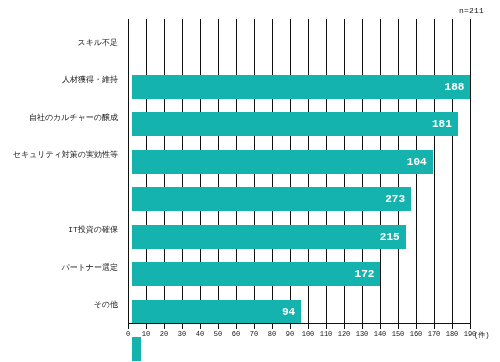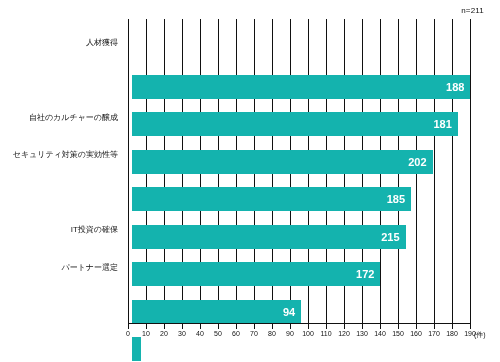--- a/index.html
+++ b/index.html
@@ -12,20 +12,21 @@
     height: 362px;
     font-family: "Liberation Sans", sans-serif;
     color: #111111;
     overflow: hidden;
   }
   #chart-root {
     position: relative;
     width: 500px;
     height: 348px;
     box-sizing: border-box;
+    font-family: Liberation Mono, monospace;
   }
   .sample-size {
     position: absolute;
     right: 16px;
     top: 6px;
     font-size: 8px;
     color: #111111;
     letter-spacing: 0.2px;
   }
   
@@ -145,25 +146,27 @@
   }
 </style>
 </head>
 <body>
 
 <div id="chart-root">
 
   <div class="sample-size">n=211</div>
 
   <div class="cat-labels">
-      <div class="cat-label" style="top: 18.75px;">人材獲得</div>
+      <div class="cat-label" style="top: 18.75px;">スキル不足</div>
+      <div class="cat-label" style="top: 56.25px;">人材獲得・維持</div>
       <div class="cat-label" style="top: 93.75px;">自社のカルチャーの醸成</div>
       <div class="cat-label" style="top: 131.25px;">セキュリティ対策の実効性等</div>
       <div class="cat-label" style="top: 243.75px;">パートナー選定</div>
       <div class="cat-label" style="top: 206.25px;">IT投資の確保</div>
+      <div class="cat-label" style="top: 281.25px;">その他</div>
     </div>
 
   <div class="plot">
     <div class="gridlines">
         <div class="tick-top" style="left: 0px;"></div>
         <div class="tick-bottom" style="left: 0px;"></div>
         <div class="gridline" style="left: 18px;"></div>
         <div class="tick-top" style="left: 18px;"></div>
         <div class="tick-bottom" style="left: 18px;"></div>
         <div class="gridline" style="left: 36px;"></div>
@@ -225,25 +228,25 @@
         <div class="bar-row" style="top: 6.75px; height: 24px;">
           <div class="bar" style="width: 338.4px; background: rgb(20, 179, 174);"></div>
           <div class="bar-value" style="left: 332.4px; transform: translate(-100%, -50%);">188</div>
         </div>
         <div class="bar-row" style="top: 44.25px; height: 24px;">
           <div class="bar" style="width: 325.8px; background: rgb(20, 179, 174);"></div>
           <div class="bar-value" style="left: 319.8px; transform: translate(-100%, -50%);">181</div>
         </div>
         <div class="bar-row" style="top: 81.75px; height: 24px;">
           <div class="bar" style="width: 300.6px; background: rgb(20, 179, 174);"></div>
-          <div class="bar-value" style="left: 294.6px; transform: translate(-100%, -50%);">202</div>
+          <div class="bar-value" style="left: 294.6px; transform: translate(-100%, -50%);">104</div>
         </div>
         <div class="bar-row" style="top: 119.25px; height: 24px;">
           <div class="bar" style="width: 279px; background: rgb(20, 179, 174);"></div>
-          <div class="bar-value" style="left: 273px; transform: translate(-100%, -50%);">185</div>
+          <div class="bar-value" style="left: 273px; transform: translate(-100%, -50%);">273</div>
         </div>
         <div class="bar-row" style="top: 156.75px; height: 24px;">
           <div class="bar" style="width: 273.6px; background: rgb(20, 179, 174);"></div>
           <div class="bar-value" style="left: 267.6px; transform: translate(-100%, -50%);">215</div>
         </div>
         <div class="bar-row" style="top: 194.25px; height: 24px;">
           <div class="bar" style="width: 248.4px; background: rgb(20, 179, 174);"></div>
           <div class="bar-value" style="left: 242.4px; transform: translate(-100%, -50%);">172</div>
         </div>
         <div class="bar-row" style="top: 231.75px; height: 24px;">

